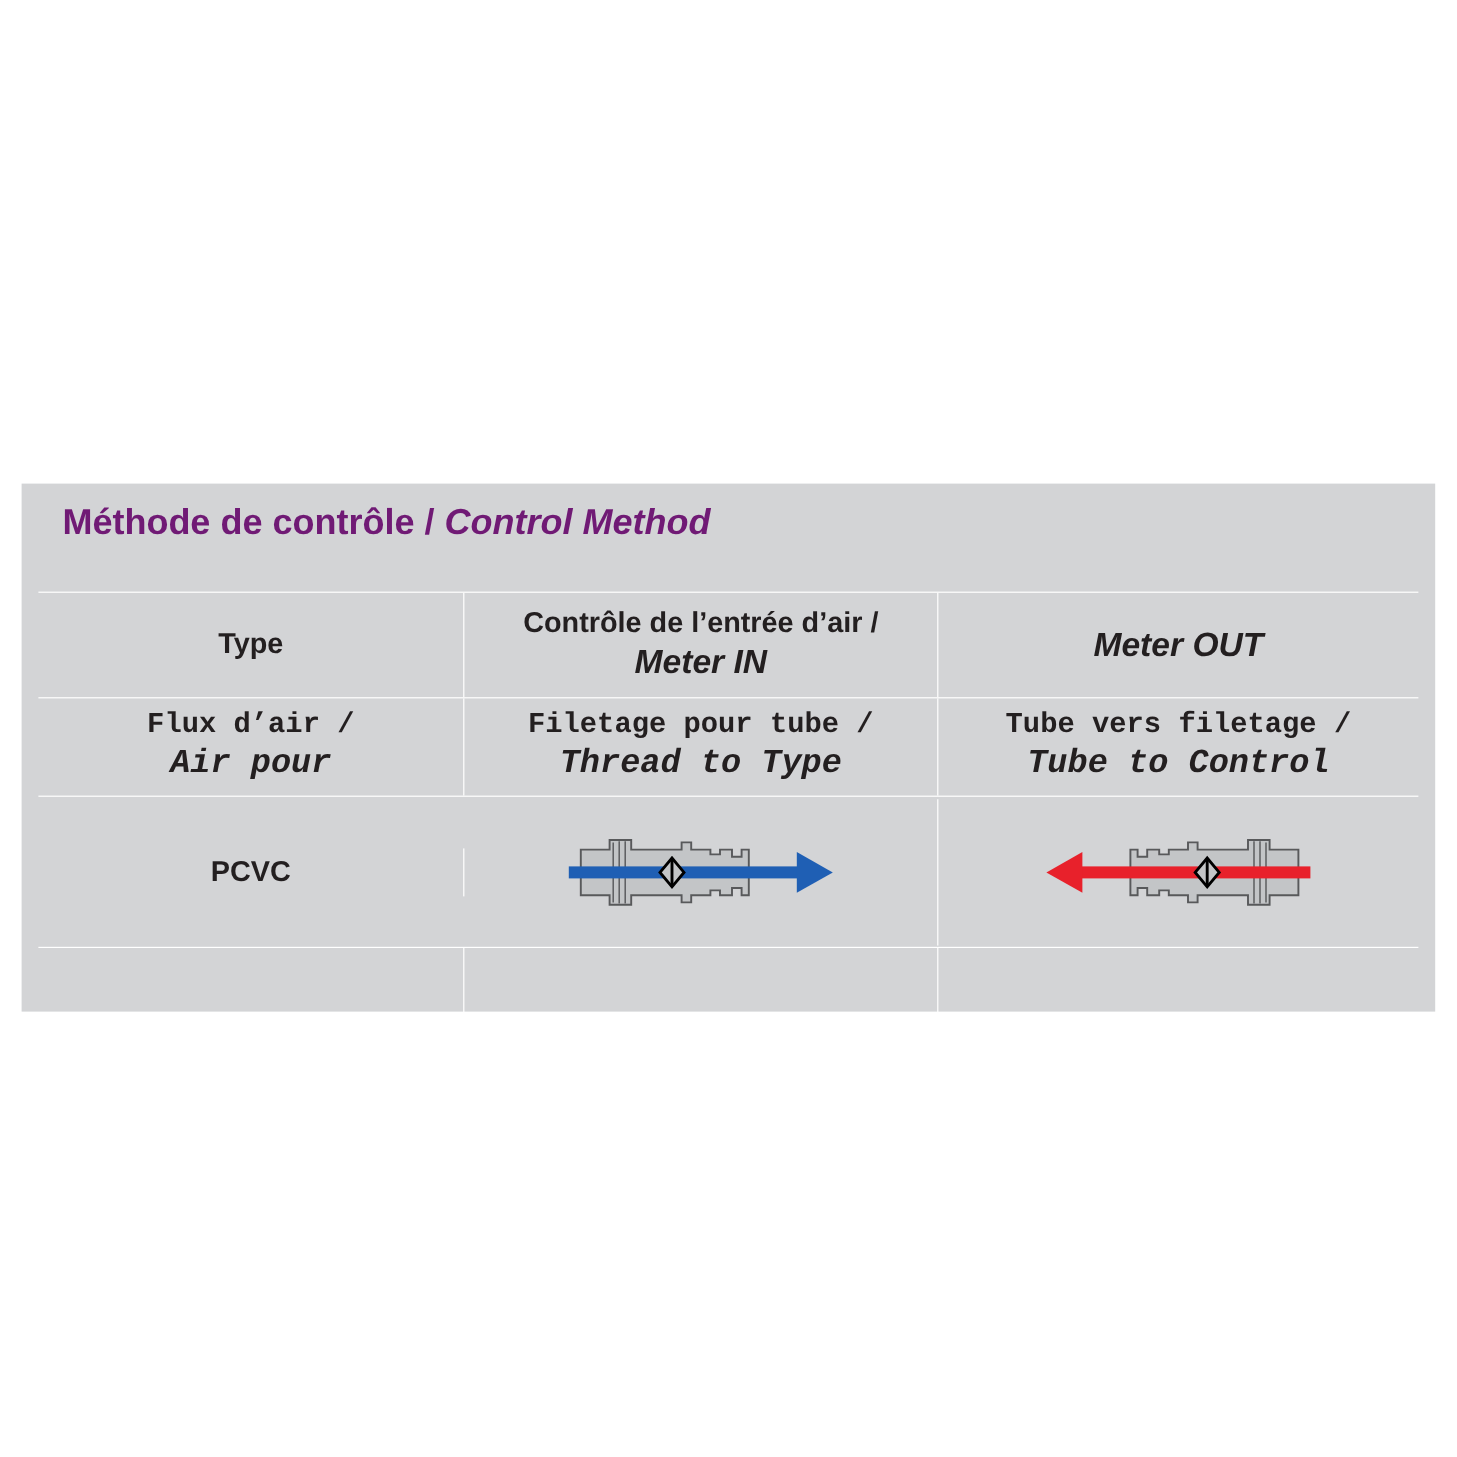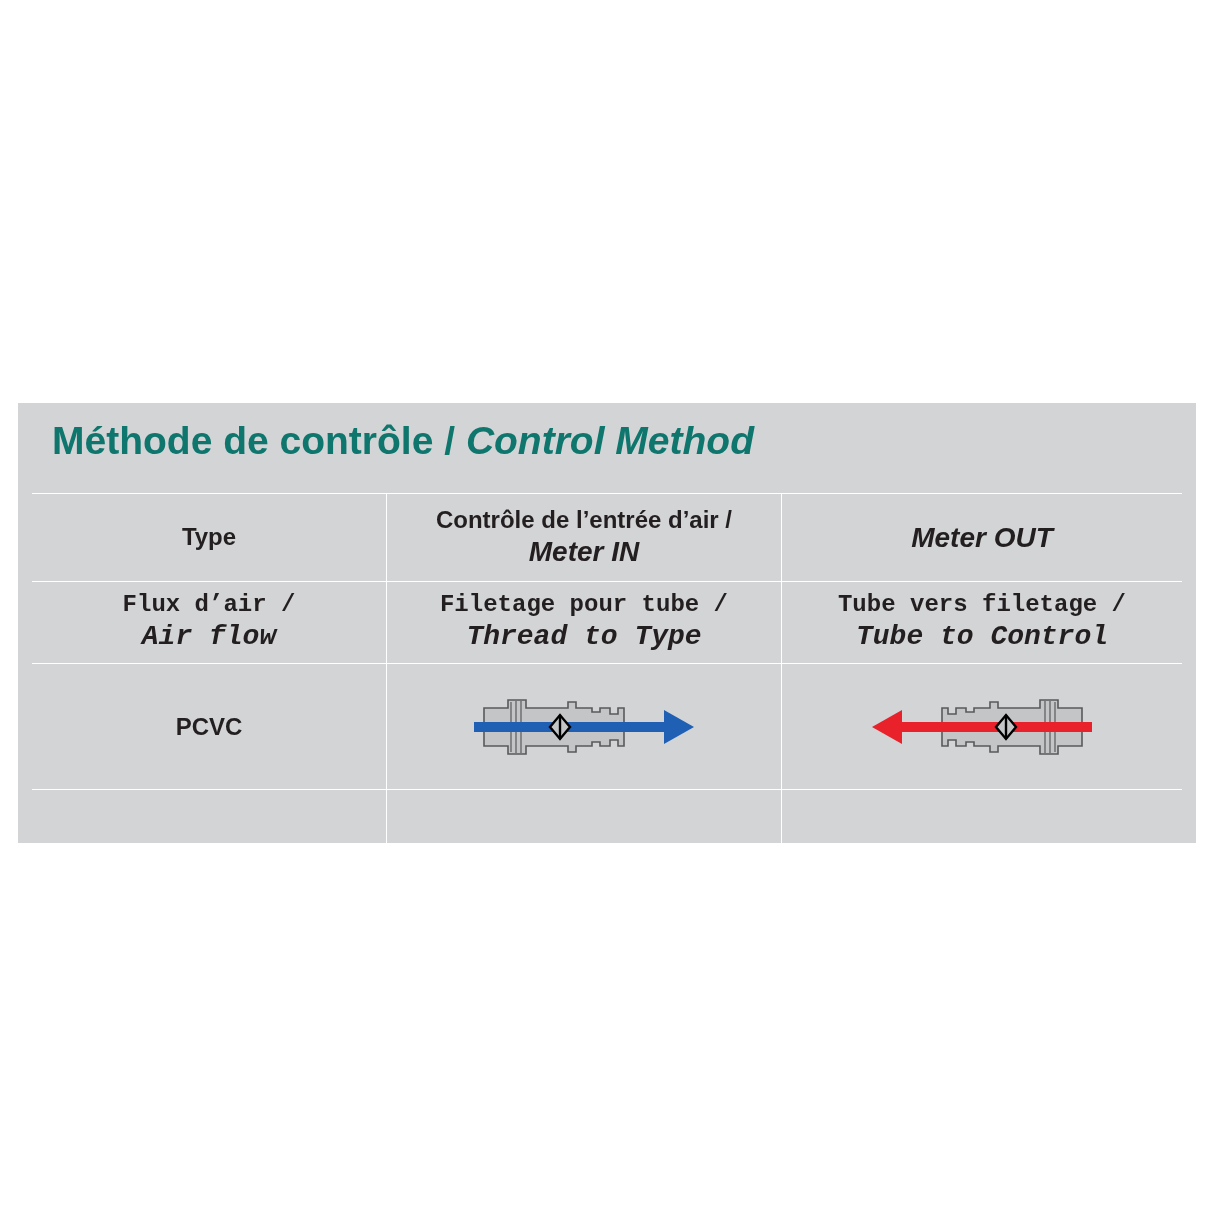--- a/index.html
+++ b/index.html
@@ -24,22 +24,22 @@
     left: 18px;
     top: 403px;
     width: 1178px;
     height: 440px;
     background: #d3d4d6;
   }
   .panel-title {
     position: absolute;
     left: 34px;
     top: 16px;
-    font-size: 39px;
-    color: #0f766e;
+    font-size: 30px;
+    color: #701a75;
     white-space: nowrap;
   }
   .panel-title .fr {
     font-weight: bold;
   }
   .panel-title .sep {
     font-weight: bold;
   }
   .panel-title .en {
     font-weight: bold;
@@ -69,21 +69,21 @@
     box-sizing: border-box;
     color: #231f20;
     padding: 6px 10px;
   }
   .c1 { width: 355px; border-right: 1.5px solid #ffffff; }
   .c2 { width: 395px; border-right: 1.5px solid #ffffff; }
   .c3 { width: 400px; }
 
   .row-head { height: 88px; }
   .row-mid  { height: 82px; font-family: Liberation Mono, monospace; }
-  .row-data { height: 126px; }
+  .row-data { height: 126px; align-items: center; }
   .row-foot { height: 56px; }
 
   .line-fr {
     font-size: 24px;
     font-weight: bold;
     line-height: 1.2;
     white-space: nowrap;
   }
   .line-en {
     font-size: 28px;
@@ -128,21 +128,21 @@
           <div class="line-en">Meter IN</div>
         </div>
         <div class="cell c3">
           <div class="line-en">Meter OUT</div>
         </div>
       </div>
 
       <div class="row row-mid">
         <div class="cell c1">
           <div class="line-fr">Flux d’air /</div>
-          <div class="line-en">Air flow</div>
+          <div class="line-en">Air pour</div>
         </div>
         <div class="cell c2">
           <div class="line-fr">Filetage pour tube /</div>
           <div class="line-en">Thread to Type</div>
         </div>
         <div class="cell c3">
           <div class="line-fr">Tube vers filetage /</div>
           <div class="line-en">Tube to Control</div>
         </div>
       </div>

